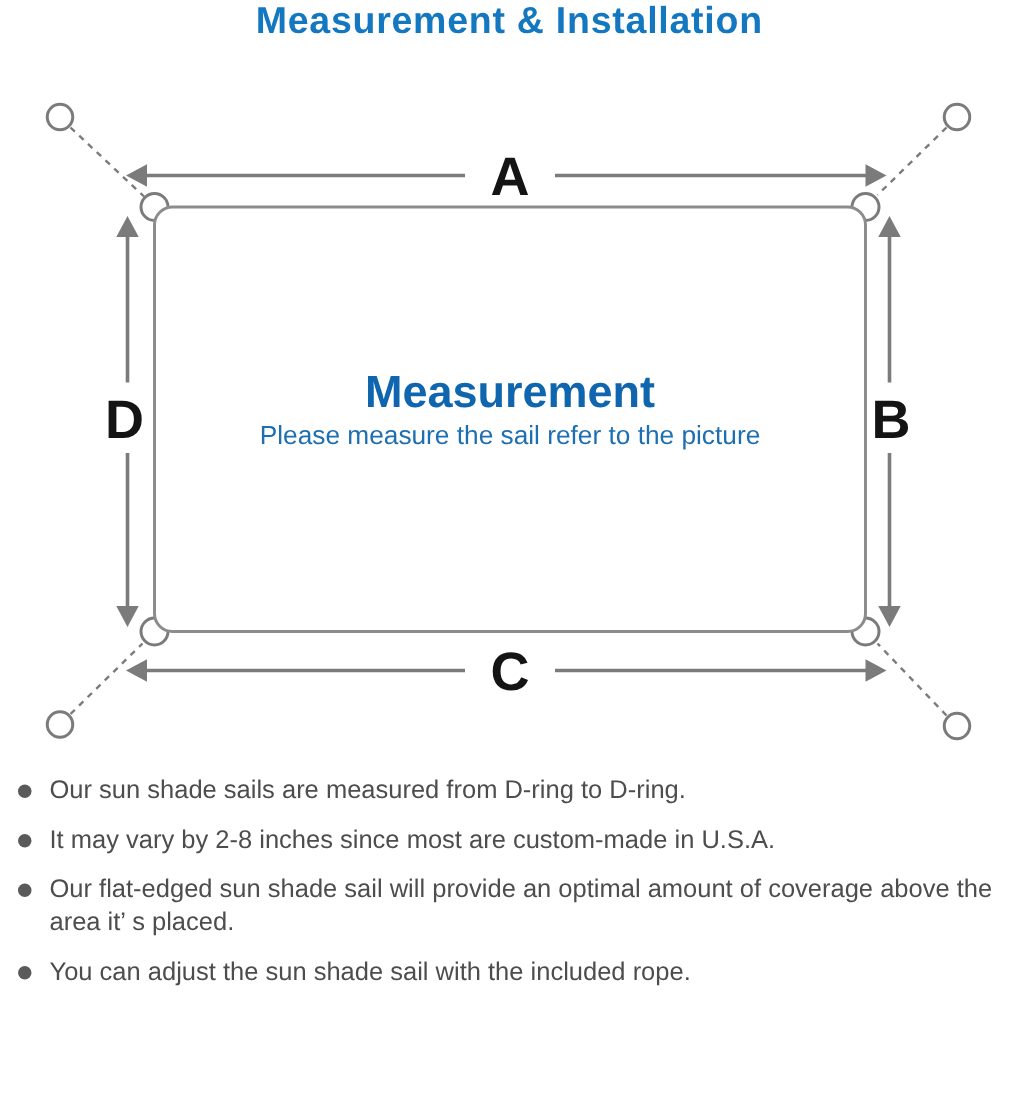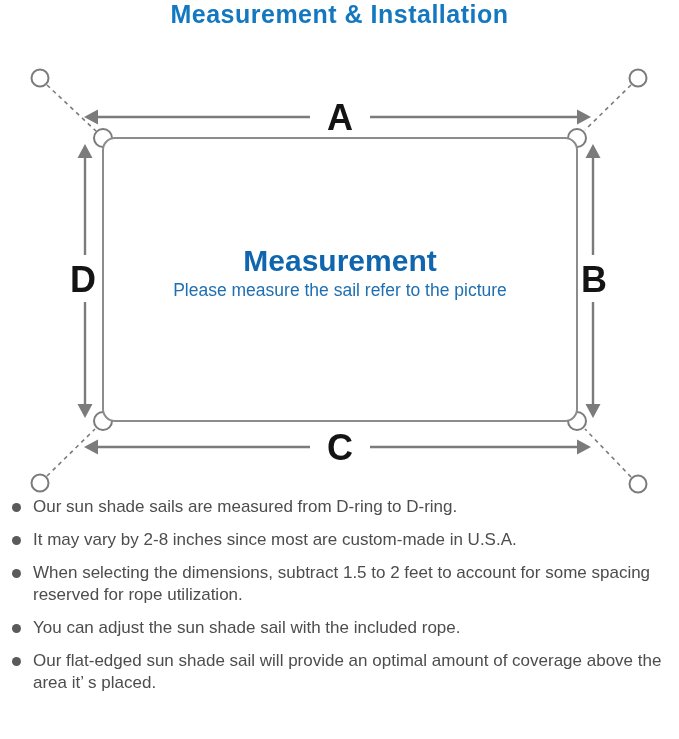--- a/index.html
+++ b/index.html
@@ -50,21 +50,21 @@
     text-anchor: middle;
   }
   .diagram .center-caption {
     font-family: "Liberation Sans", sans-serif;
     font-size: 17.5px;
     fill: #1e6fb2;
     text-anchor: middle;
   }
   .notes {
     position: absolute;
-    top: 496px;
+    top: 516px;
     left: 10px;
     width: 660px;
     margin: 0;
     padding: 0;
     list-style: none;
   }
   .note {
     display: flex;
     align-items: flex-start;
     margin-bottom: 11px;
@@ -140,25 +140,21 @@
     <li class="note">
       <span class="dot"></span>
       <span class="note-text">Our sun shade sails are measured from D-ring to D-ring.</span>
     </li>
     <li class="note">
       <span class="dot"></span>
       <span class="note-text">It may vary by 2-8 inches since most are custom-made in U.S.A.</span>
     </li>
     <li class="note">
       <span class="dot"></span>
-      <span class="note-text">When selecting the dimensions, subtract 1.5 to 2 feet to account for some spacing reserved for rope utilization.</span>
+      <span class="note-text">Our flat-edged sun shade sail will provide an optimal amount of coverage above the area it’ s placed.</span>
     </li>
     <li class="note">
       <span class="dot"></span>
       <span class="note-text">You can adjust the sun shade sail with the included rope.</span>
-    </li>
-    <li class="note">
-      <span class="dot"></span>
-      <span class="note-text">Our flat-edged sun shade sail will provide an optimal amount of coverage above the area it’ s placed.</span>
     </li>
   </ul>
 
 </div>
 
 </body></html>

